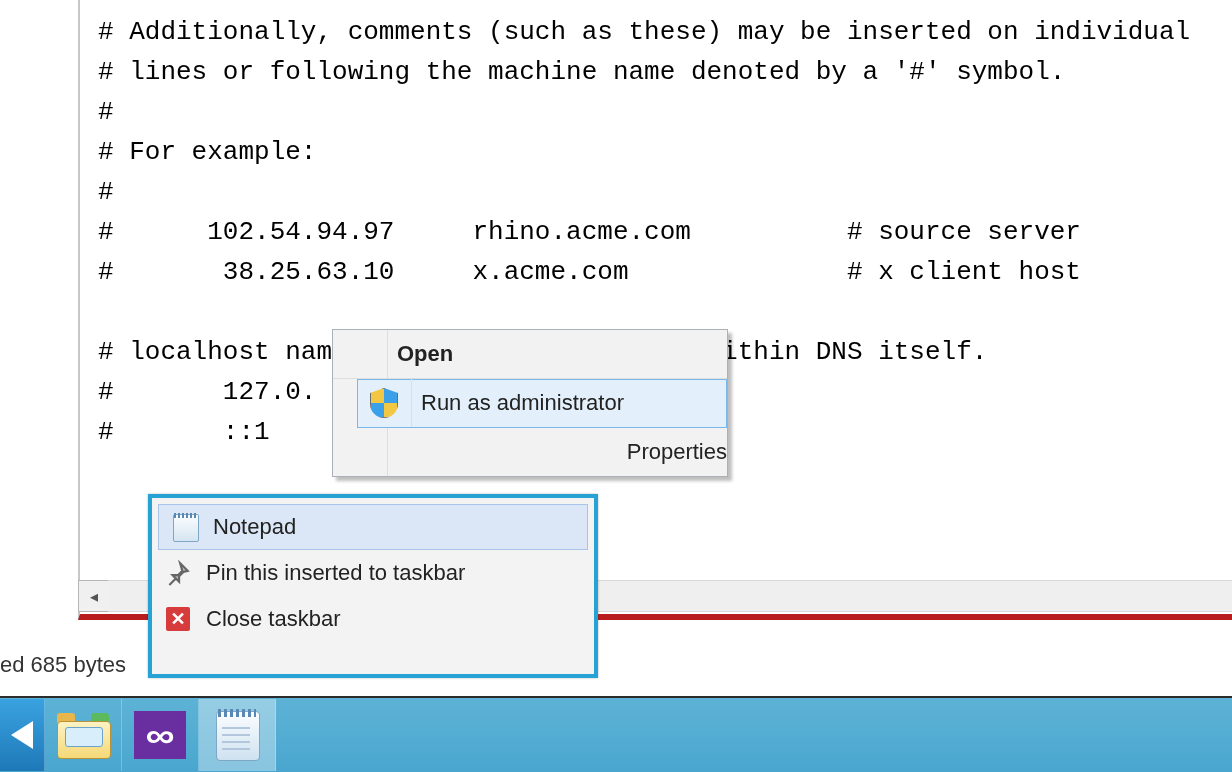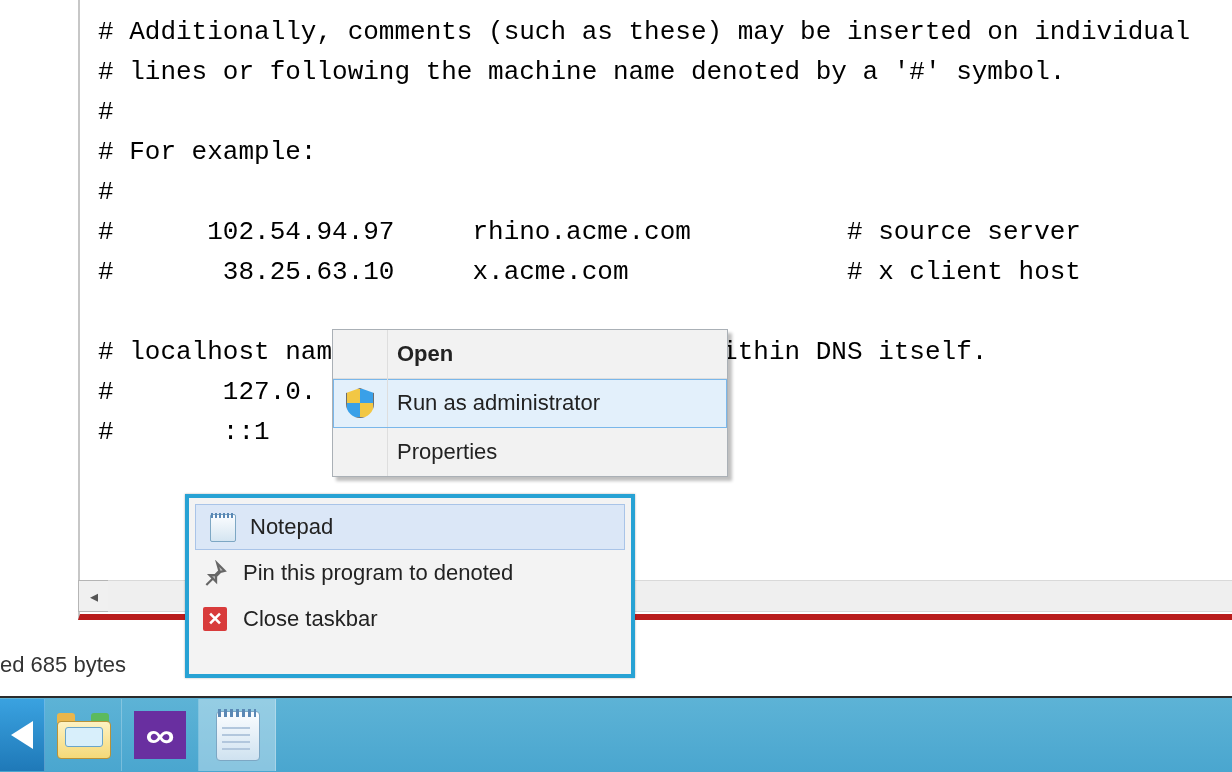--- a/index.html
+++ b/index.html
@@ -123,21 +123,20 @@
     position: absolute;
     left: 148px;
     top: 494px;
     width: 450px;
     height: 184px;
     background: #f3f3f3;
     border: 4px solid #27A2D4;
     box-shadow: 0 0 2px rgba(0,0,0,0.3);
     z-index: 5;
     box-sizing: border-box;
-    margin-left: 37px;
   }
   .jump-item {
     display: flex;
     align-items: center;
     height: 46px;
     gap: 14px;
     padding: 0 12px;
     font-size: 22px;
     color: #222;
   }
@@ -171,32 +170,33 @@
   .ctx-row {
     position: relative;
     display: flex;
     align-items: center;
     height: 48px;
     padding-left: 64px;
     font-size: 22px;
     color: #222;
     border-bottom: 1px solid #dedede;
   }
-  .ctx-row:last-child { border-bottom: none; }
+  .ctx-row:last-child { border-bottom: none; justify-content: flex-end; }
   .ctx-icon-col {
     position: absolute;
     left: 0; top: 0; bottom: 0; width: 54px;
     border-right: 1px solid #dedede;
     display:flex; align-items:center; justify-content:center;
   }
   .ctx-row.bold { font-weight: 700; }
   .ctx-row.sel {
     background: #e3f0fb;
     outline: 1px solid #7ab7ea;
     outline-offset: -1px;
+    margin-left: 24px;
   }
   .shield {
     width: 28px; height: 30px;
     background: conic-gradient(#3aa0e8 0 90deg, #f2c744 90deg 180deg, #3aa0e8 180deg 270deg, #f2c744 270deg 360deg);
     clip-path: path('M14 0 L28 5 V16 C28 24 21 30 14 30 C7 30 0 24 0 16 V5 Z');
     border:1px solid #6d6d6d;
     box-sizing: border-box;
   }
 </style>
 </head>
@@ -246,21 +246,21 @@
         </div>
     </div>
     <span>Notepad</span>
   </div>
   <div class="jump-item">
     <div class="ico-box pin-ico">
       <svg viewBox="0 0 24 24">
           <path d="M14 3l7 7-4 1-4 4 0 5-3-3-6 6 6-6-3-3 5 0 4-4z"></path>
         </svg>
     </div>
-    <span>Pin this program to denoted</span>
+    <span>Pin this inserted to taskbar</span>
   </div>
   <div class="jump-item">
     <div class="ico-box">
       <div class="x-ico">✕</div>
     </div>
     <span>Close taskbar</span>
   </div>
 </div>
 
 <div class="taskbar">

